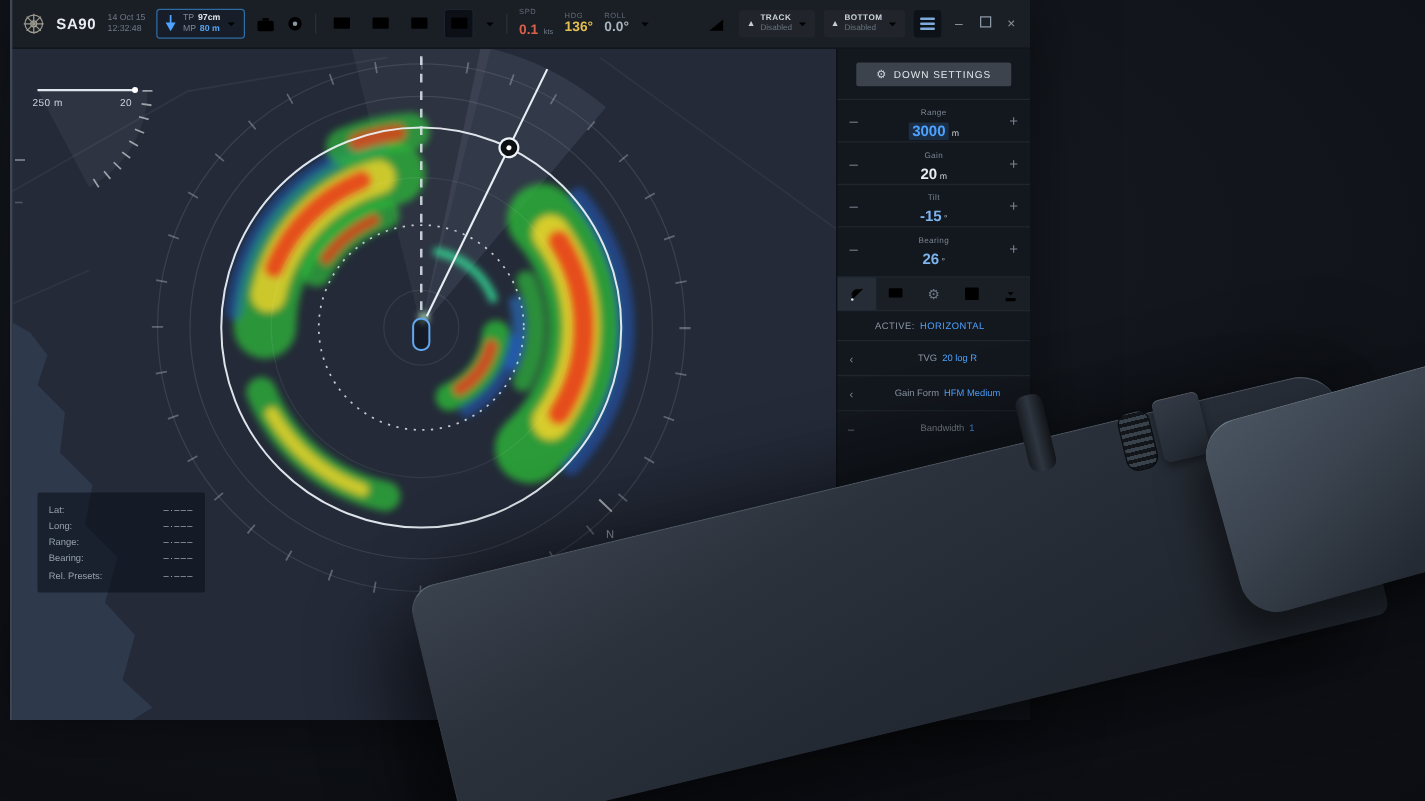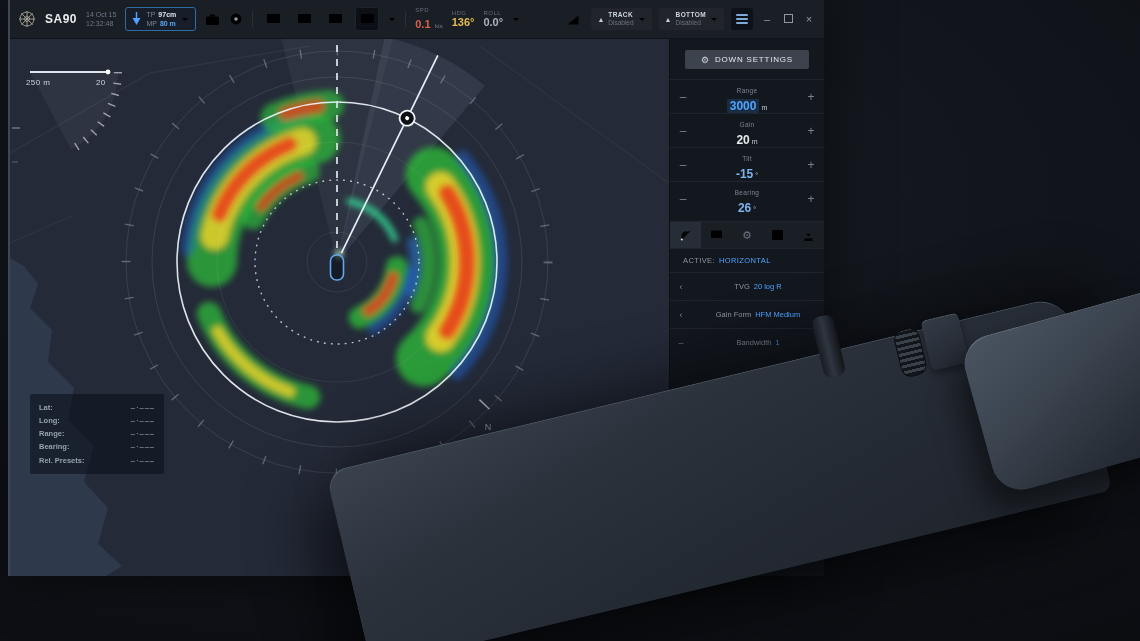--- a/index.html
+++ b/index.html
@@ -44,40 +44,40 @@
   
   .mapsvg{position:absolute;left:0;top:38px;z-index:0;}
   .mapglow{position:absolute;left:0;top:38px;width:814px;height:538px;z-index:0;
     background:radial-gradient(60% 55% at 40% 42%,rgba(90,110,140,.10) 0%,rgba(0,0,0,0) 70%);}
   .sonarsvg{position:absolute;left:87px;top:22px;z-index:2;}
   .gaugesvg{position:absolute;left:12px;top:50px;z-index:2;}
   .gtext{position:absolute;z-index:3;font-size:8px;color:#cdd5de;letter-spacing:.4px;margin-top:24px;}
   .infobox{position:absolute;left:20px;top:394px;width:116px;z-index:3;
     background:rgba(13,18,27,.62);border-radius:2px;padding:7px 9px;}
   .irow{display:flex;justify-content:space-between;font-size:7.5px;line-height:1.75;}
-  .irow .il{color:#96a1ad;font-weight:bold;} .irow .iv{color:#aeb8c2;letter-spacing:1px;}
+  .irow .il{color:#96a1ad;} .irow .iv{color:#aeb8c2;letter-spacing:1px;}
   
   .panel{position:absolute;top:38px;right:0;bottom:0;width:154px;background:#13171e;
     border-left:1px solid #0d1015;z-index:4;}
   .usbtn{margin:12px 15px 10px;height:19px;background:#3d434c;border-radius:2px;color:#e3e8ee;
     font-size:8px;letter-spacing:.8px;display:flex;align-items:center;justify-content:center;gap:5px;cursor:pointer;}
   .usbtn .gear{font-family:"DejaVu Sans",sans-serif;font-size:9px;color:#cfd6dd;}
   .stepper{height:33px;border-top:1px solid #20262f;display:grid;grid-template-columns:26px 1fr 26px;align-items:center;}
   .stepper .pm{color:#77828e;font-size:12px;text-align:center;cursor:pointer;line-height:1;}
   .stepper .mid{text-align:center;line-height:1.05;}
   .stepper .lab{font-size:6.5px;color:#7b8694;letter-spacing:.3px;}
   .stepper .val{font-size:12px;font-weight:bold;color:#e6ebf0;margin-top:32px;}
   .stepper .val.blue{color:#7db4ee;}
   .stepper .val.sel{color:#4da3ff;background:rgba(77,163,255,.16);padding:0 3px;border-radius:1px;}
   .stepper .unit{font-size:7px;color:#c6cdd4;font-weight:normal;margin-left:2px;}
   .tabs{margin-top:6px;height:26px;background:#1a1f26;display:flex;border-top:1px solid #20262f;}
   .tab{flex:1;display:flex;align-items:center;justify-content:center;cursor:pointer;}
   .tab.active{background:#272d36;}
   .tab .gear{font-family:"DejaVu Sans",sans-serif;font-size:11px;color:#6b7684;}
-  .activerow{height:23px;border-top:1px solid #20262f;display:flex;align-items:center;padding-left:13px;font-size:7.5px;gap:4px;}
+  .activerow{height:23px;border-top:1px solid #20262f;display:flex;align-items:center;padding-left:30px;font-size:7.5px;gap:4px;}
   .activerow .al{color:#8a95a3;letter-spacing:.4px;} .activerow .av{color:#4da3ff;font-weight:normal;letter-spacing:.4px;}
   .prow{height:27px;border-top:1px solid #20262f;display:flex;align-items:center;font-size:7.5px;cursor:pointer;}
   .prow .chv{width:22px;text-align:center;color:#7b8694;font-size:9px;}
   .prow .pc{flex:1;text-align:center;}
   .prow .pl{color:#8a95a3;} .prow .pv{color:#4da3ff;margin-left:4px;}
   
   .console{position:absolute;left:345px;top:380px;width:760px;height:260px;
     transform:rotate(-13.5deg);z-index:10;}
   .c-top{position:absolute;left:0;top:0;width:760px;height:200px;
     border-radius:22px 34px 10px 14px;

